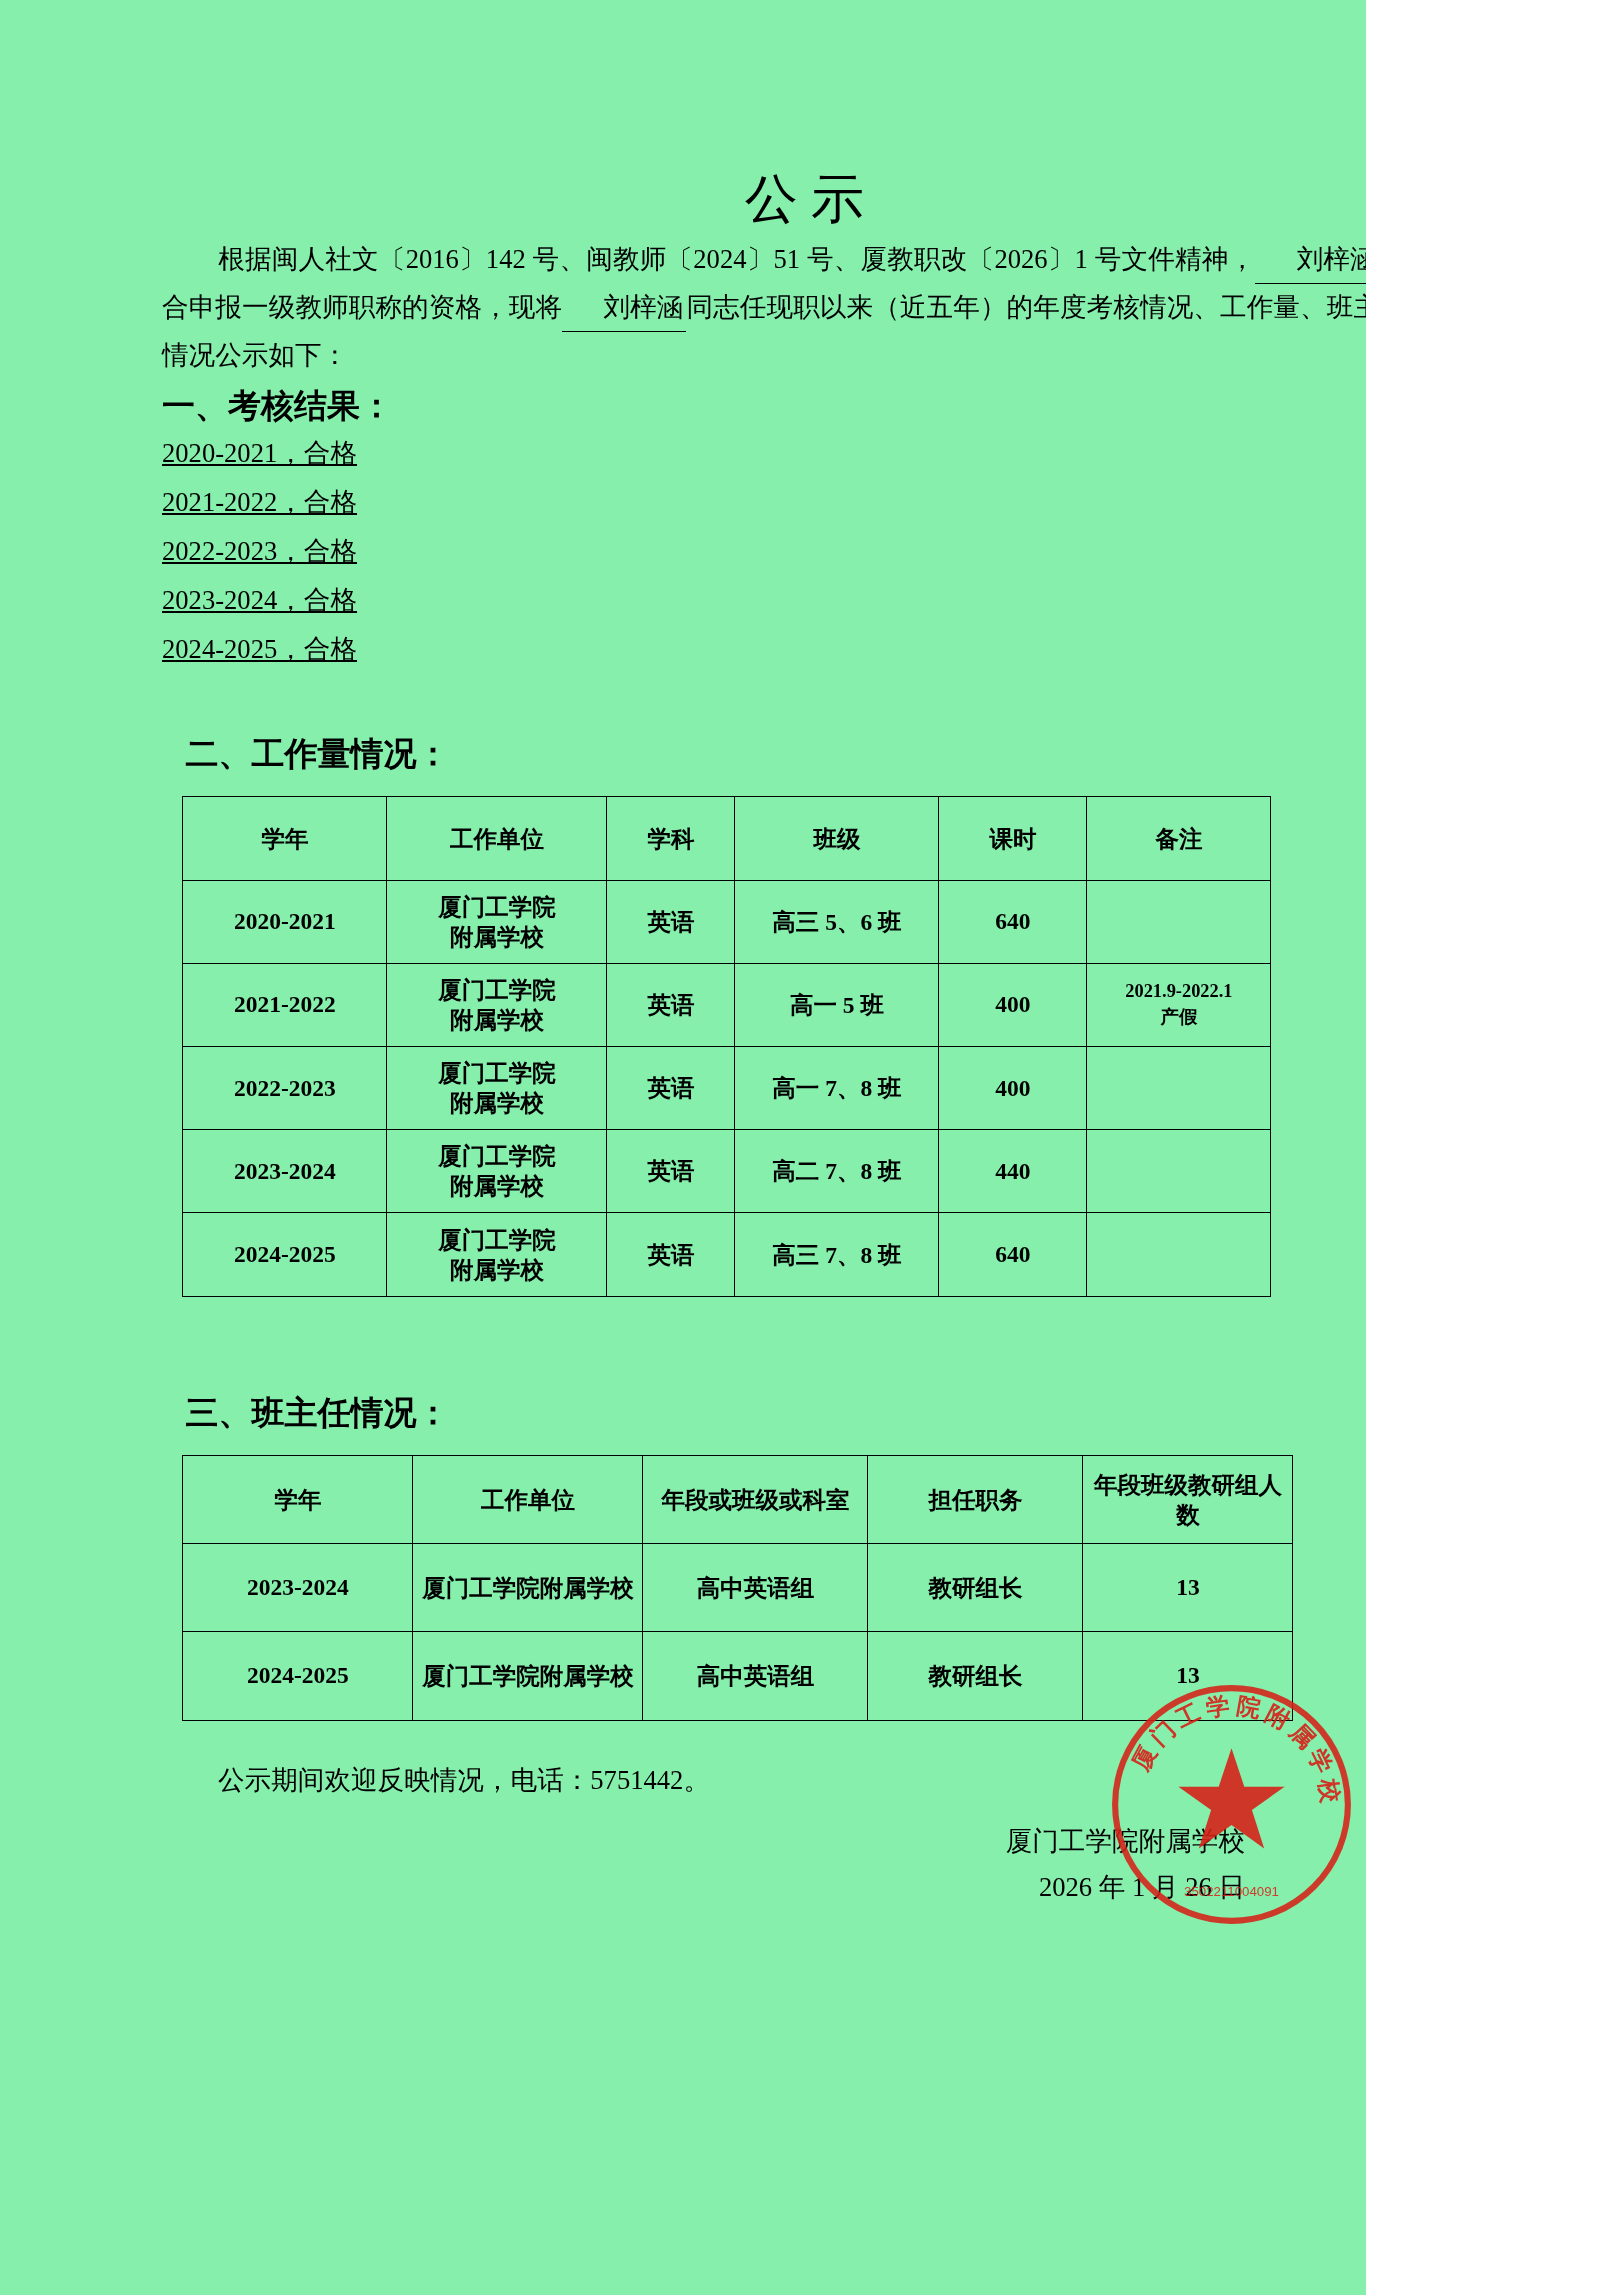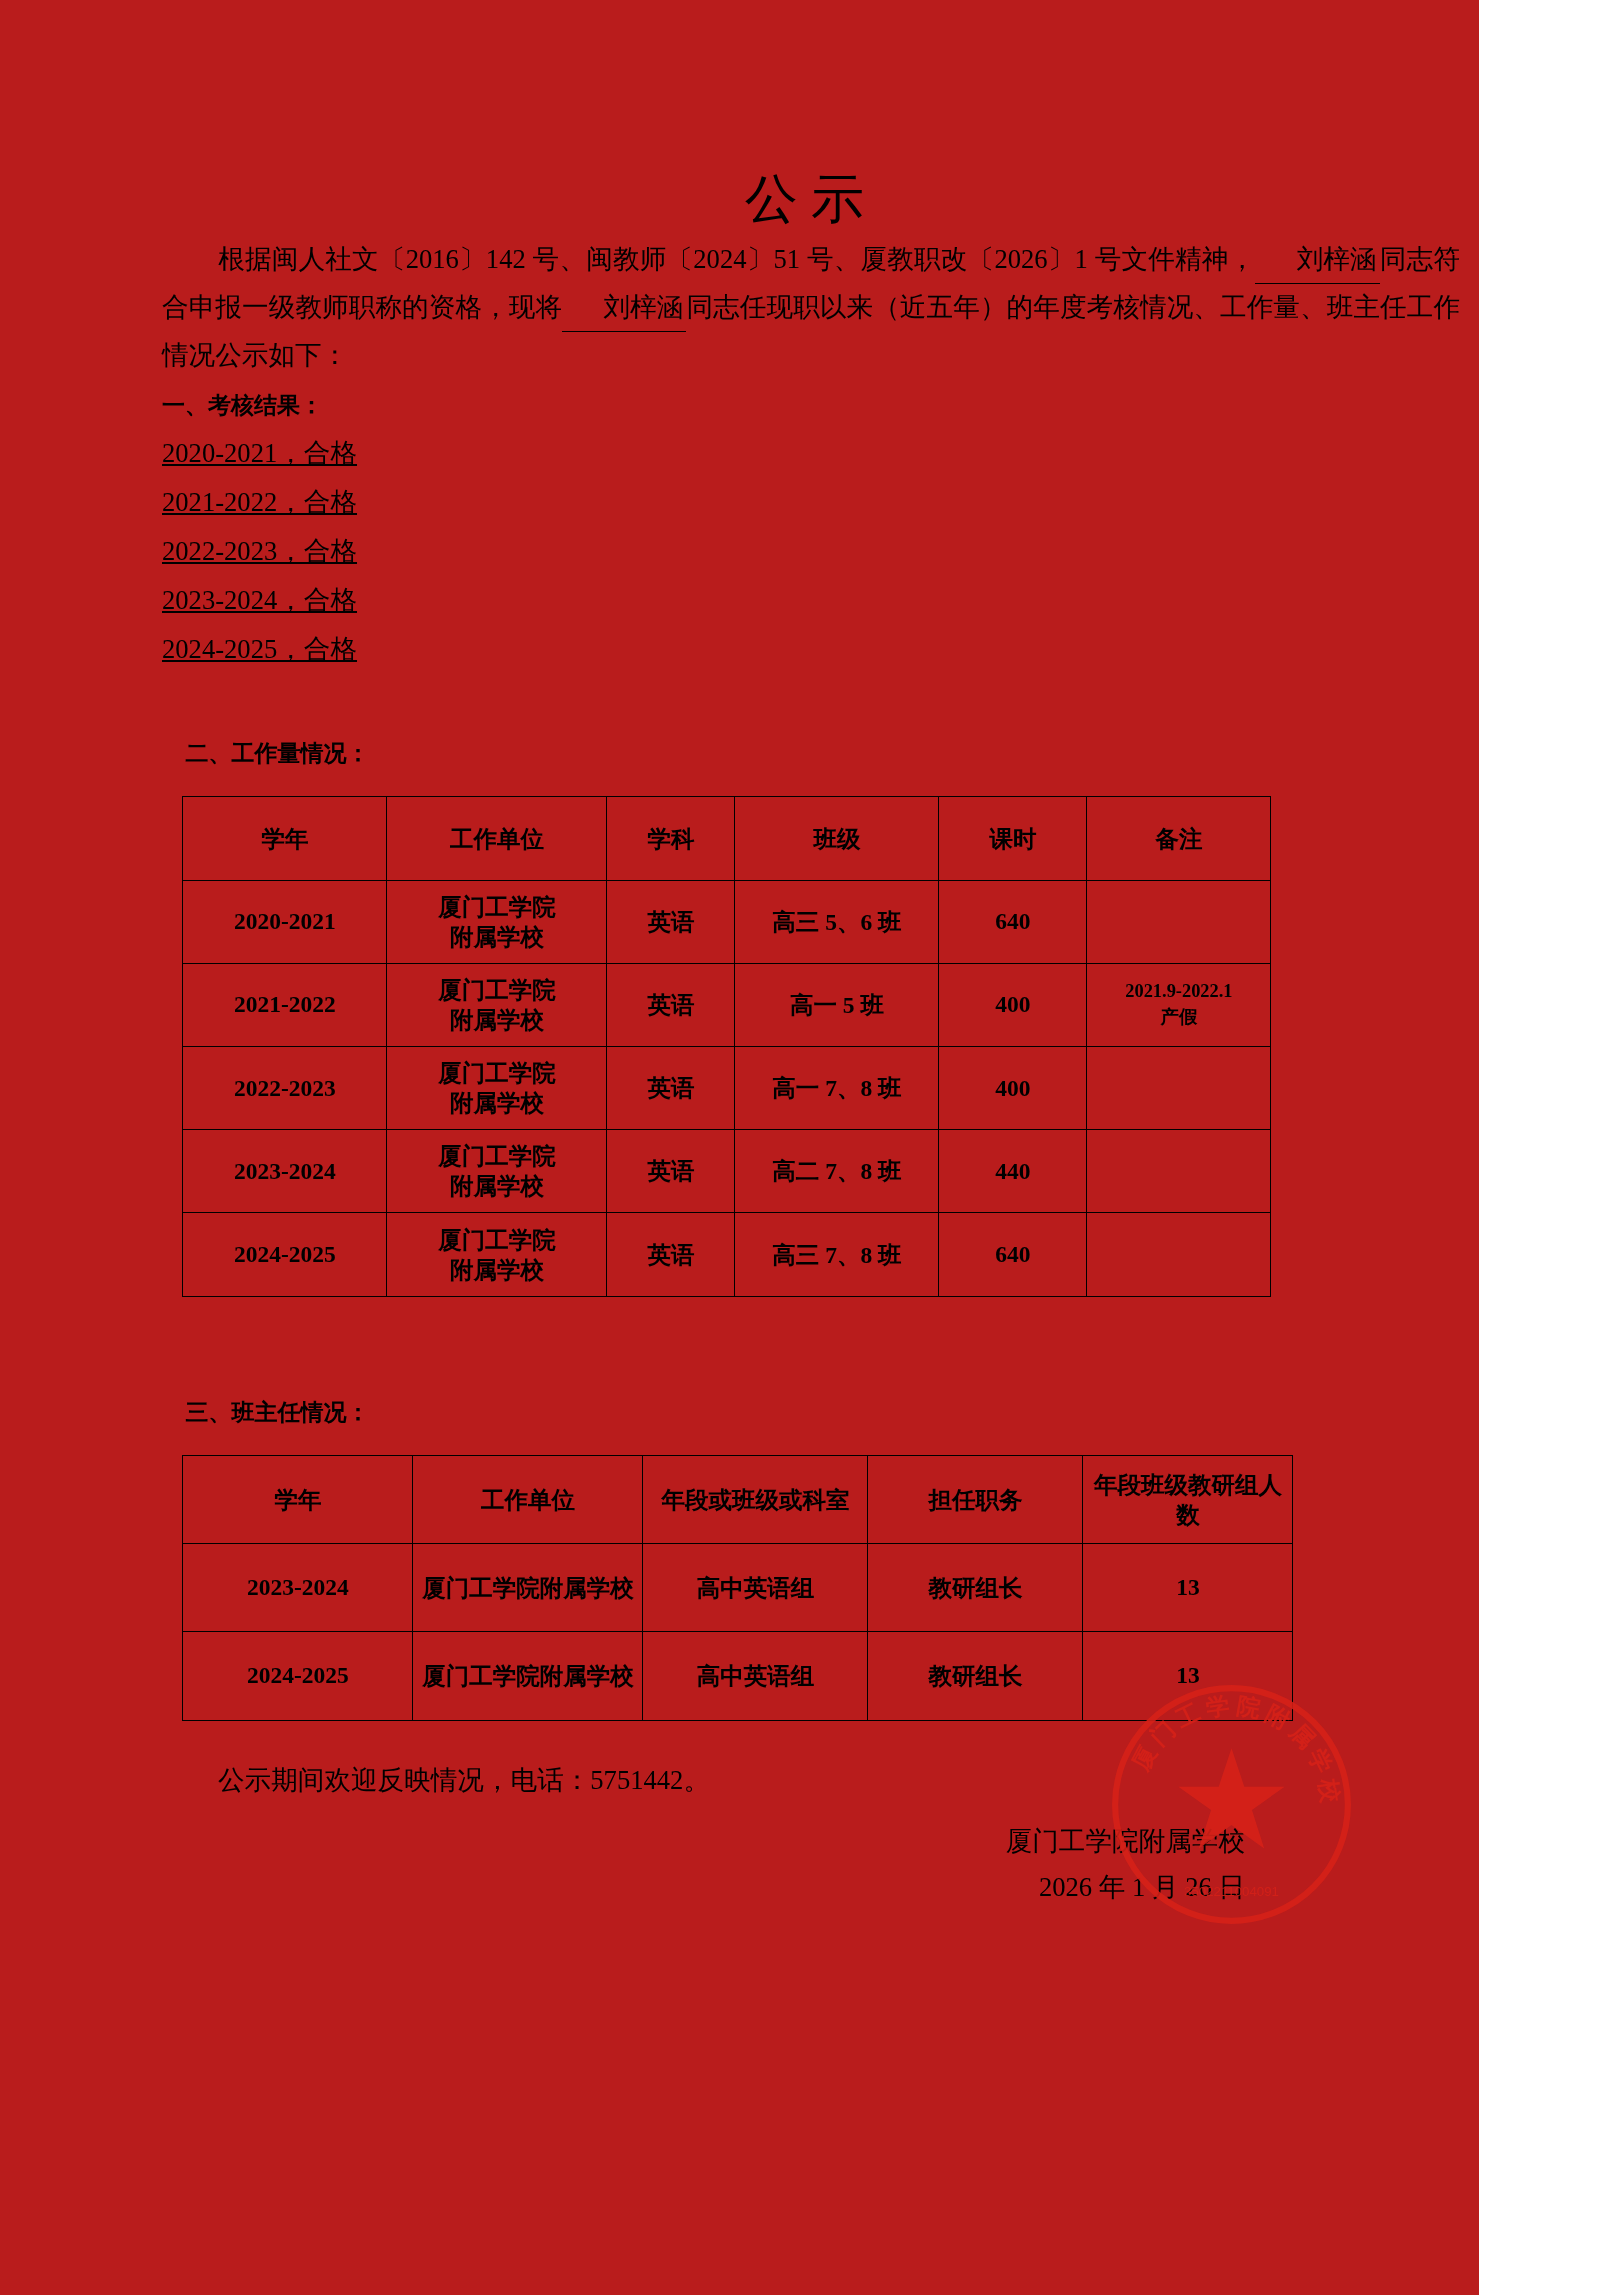--- a/index.html
+++ b/index.html
@@ -6,23 +6,23 @@
     margin: 0;
     padding: 0;
     background: #ffffff;
   }
   body {
     font-family: "Liberation Serif", "DejaVu Serif", serif;
     color: #000000;
   }
   .page {
     position: relative;
-    width: 1479px;
+    width: 1366px;
     height: 2295px;
-    background: #b91c1c;
+    background: #86efac;
     overflow: hidden;
   }
   .content {
     position: absolute;
     left: 0;
     top: 0;
     width: 1622px;
     height: 2295px;
     padding: 0;
     box-sizing: border-box;
@@ -54,21 +54,21 @@
     display: inline-block;
     min-width: 118px;
     text-align: right;
     border-bottom: 1.5px solid #000;
     padding: 0 3.1px;
   }
   .first-para {
     margin-top: 102px;
   }
   .section-head {
-    font-size: 23px;
+    font-size: 33px;
     font-weight: bold;
     line-height: 47px;
     margin: 0;
     font-family: "Liberation Sans", "DejaVu Sans", sans-serif;
   }
   .head-1 {
     margin-top: 3.1px;
   }
   .list-line {
     font-size: 26.6px;

